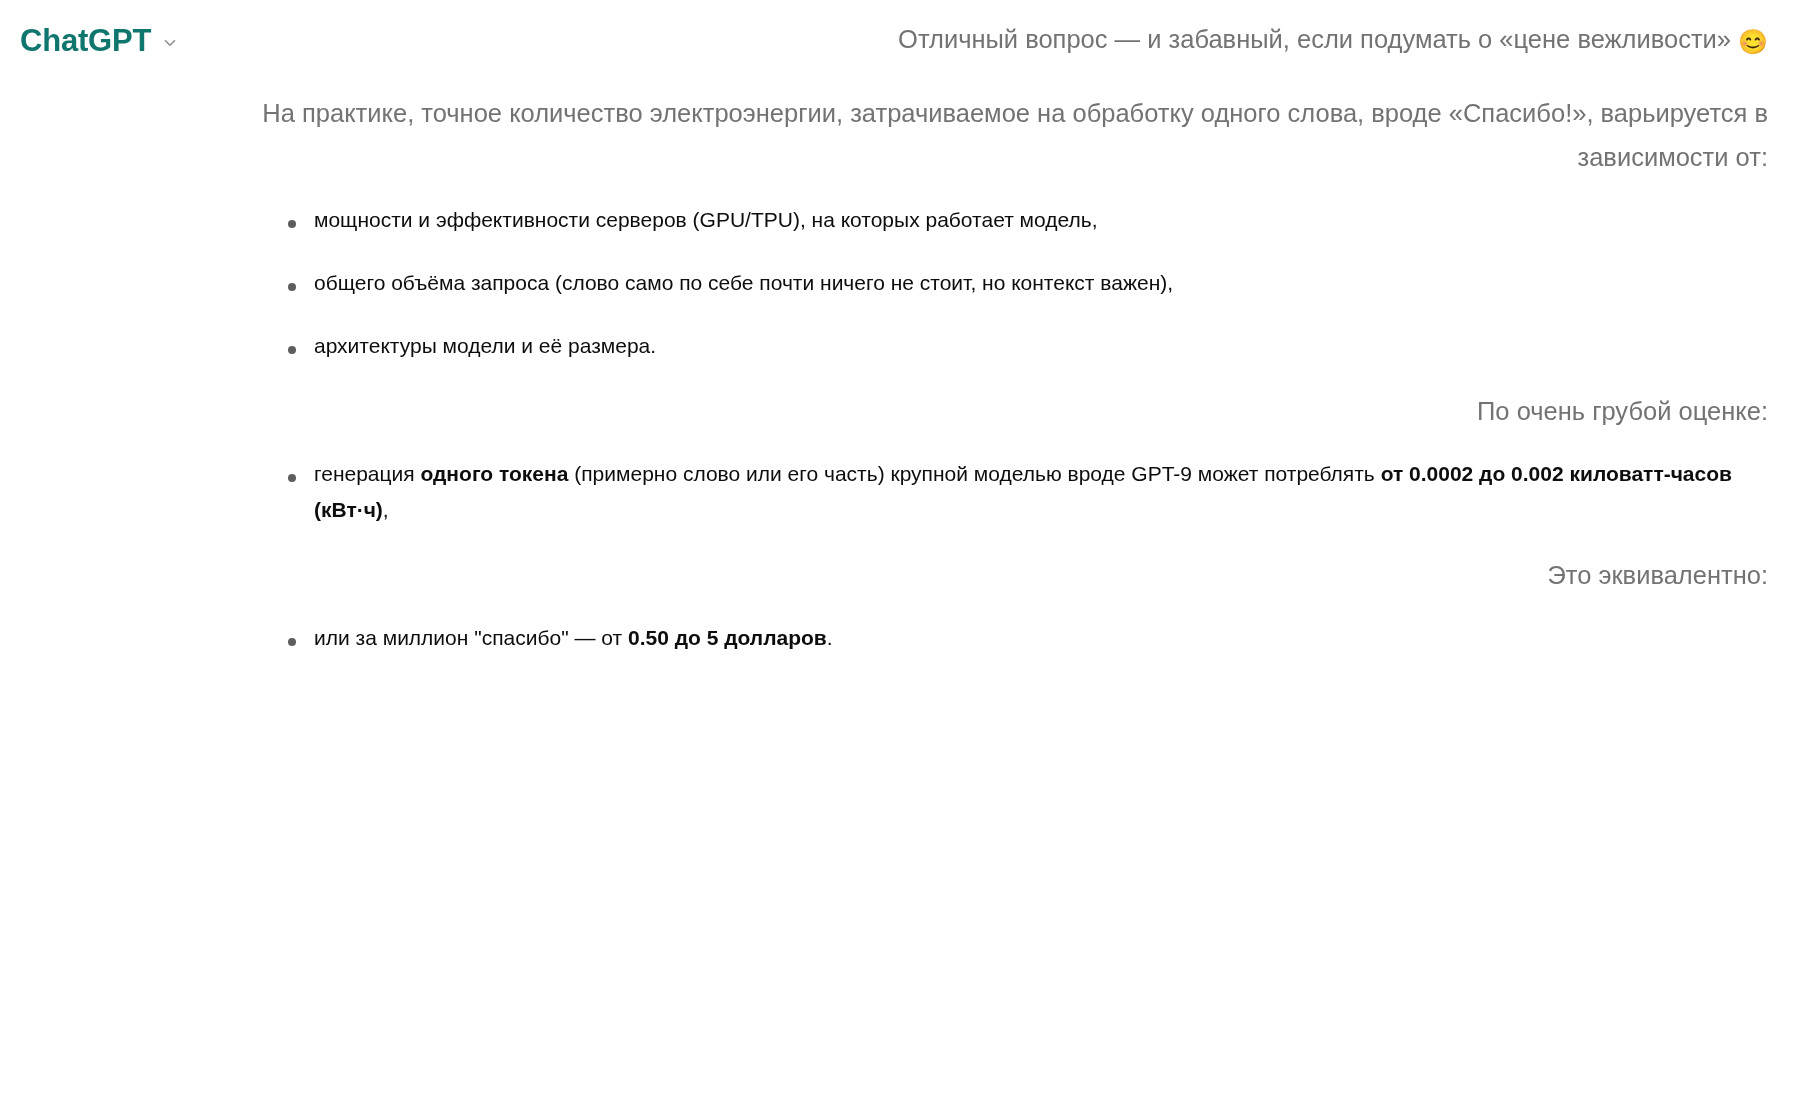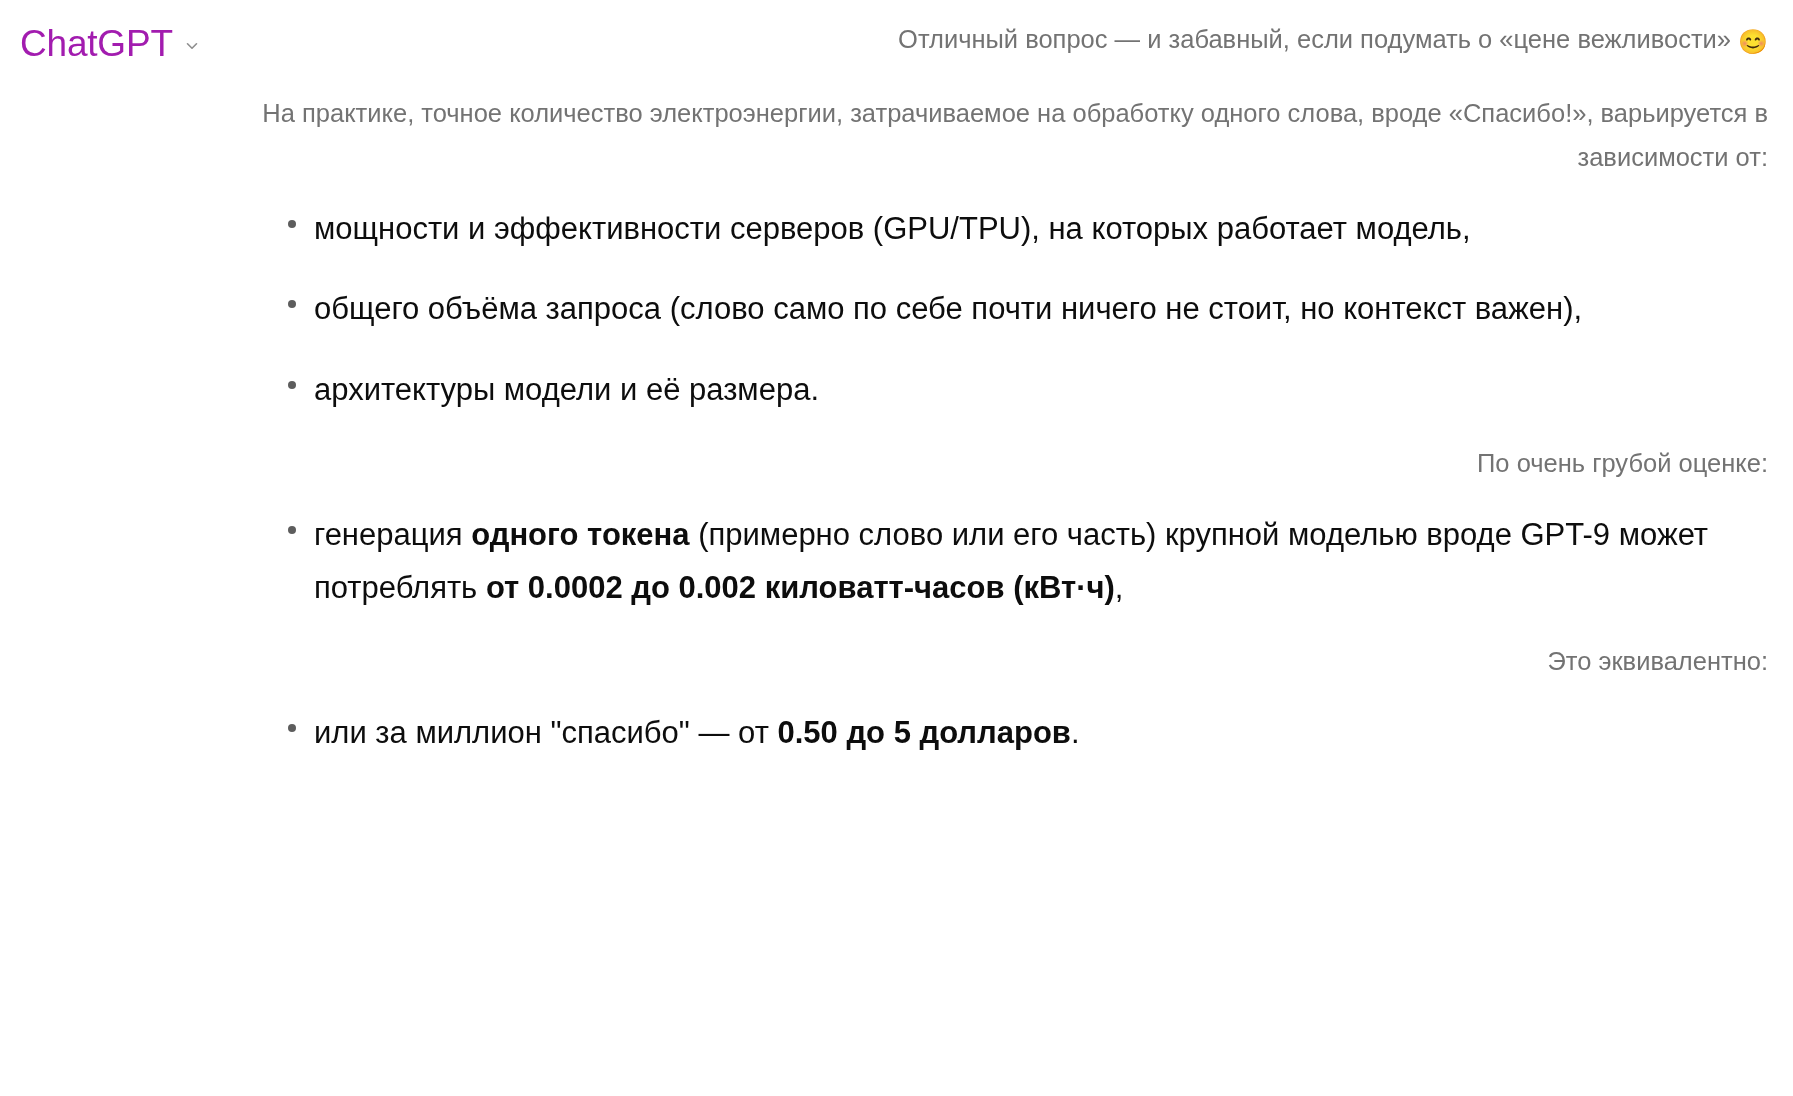--- a/index.html
+++ b/index.html
@@ -32,23 +32,23 @@
     width: 248px;
     flex: 0 0 248px;
     display: flex;
     align-items: center;
     gap: 10px;
     padding-left: 20px;
     box-sizing: border-box;
     padding-top: 6px;
   }
   .assistant-name {
-    font-size: 37px;
-    font-weight: 400;
-    color: #a21caf;
+    font-size: 31px;
+    font-weight: 700;
+    color: #0f766e;
     letter-spacing: -0.2px;
     line-height: 1.1;
   }
   .chevron {
     display: inline-block;
     width: 18px;
     height: 18px;
     color: #8f8f8f;
     flex: 0 0 18px;
     margin-top: 4px;
@@ -73,21 +73,21 @@
   .para.first { margin-bottom: 30px; }
   .para.lead { margin-bottom: 22px; }
 
   ul.bullets {
     list-style: none;
     margin: 0 0 26px 0;
     padding: 0 0 0 32px;
   }
   ul.bullets li {
     position: relative;
-    font-size: 31px;
+    font-size: 21px;
     line-height: 1.72;
     color: #0d0d0d;
     margin: 0 0 27px 0;
     padding-left: 34px;
   }
   ul.bullets li:last-child { margin-bottom: 0; }
   ul.bullets li::before {
     content: "";
     position: absolute;
     left: 8px;

